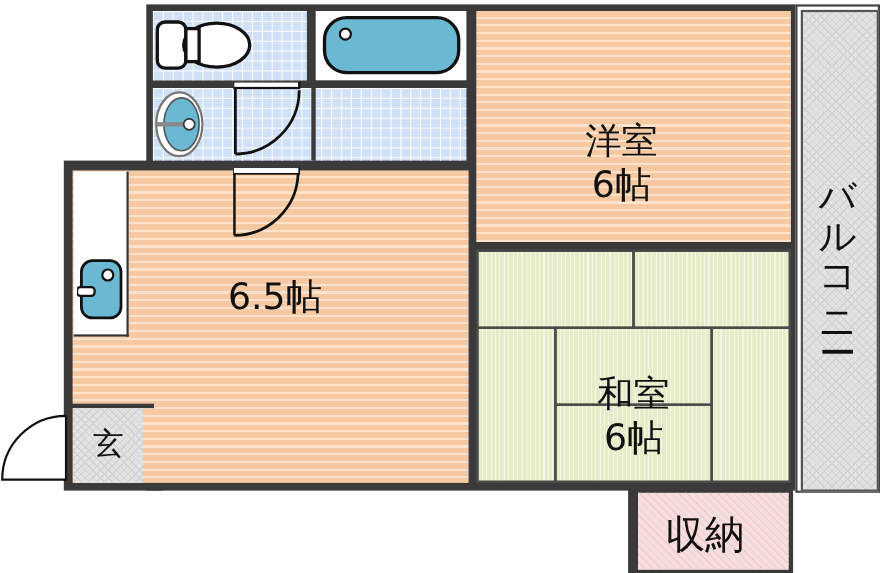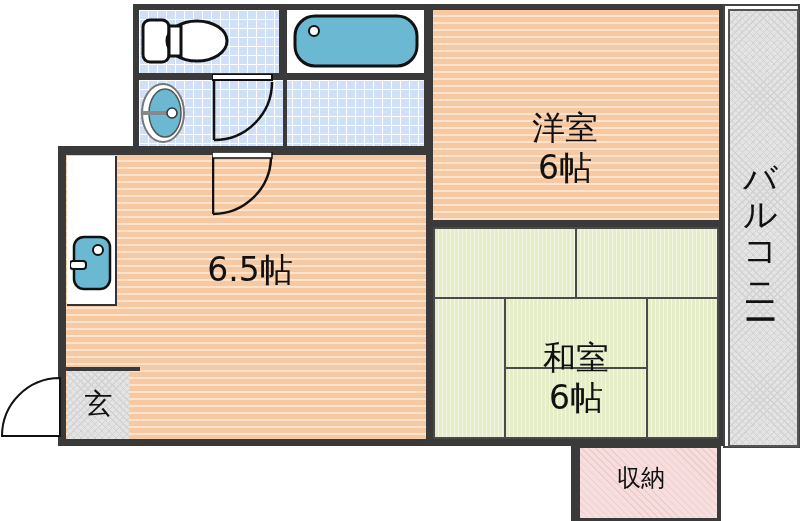--- a/index.html
+++ b/index.html
@@ -102,13 +102,13 @@
     </svg>
 </div>
 
 <div class="abs" style="left:723px;top:4px;width:77px;height:444px;border:2px solid #444;background:#fff;padding:3px;">
   <div class="cross" style="width:100%;height:100%;border:2px solid #555;"></div>
 </div>
 <div class="abs vtext" style="left:738px;top:140px;height:200px;">バルコニー</div>
 
 <div class="abs wall" style="left:571px;top:444px;width:150px;height:77px;"></div>
 <div class="abs pink" style="left:580px;top:448px;width:137px;height:70px;"></div>
-<div class="abs" style="left:580px;top:462px;width:122px;text-align:center;font-size:24px;color:#111;">収納</div>
+<div class="abs" style="left:580px;top:462px;width:122px;text-align:center;font-size:36px;color:#111;">収納</div>
 
 </body></html>

